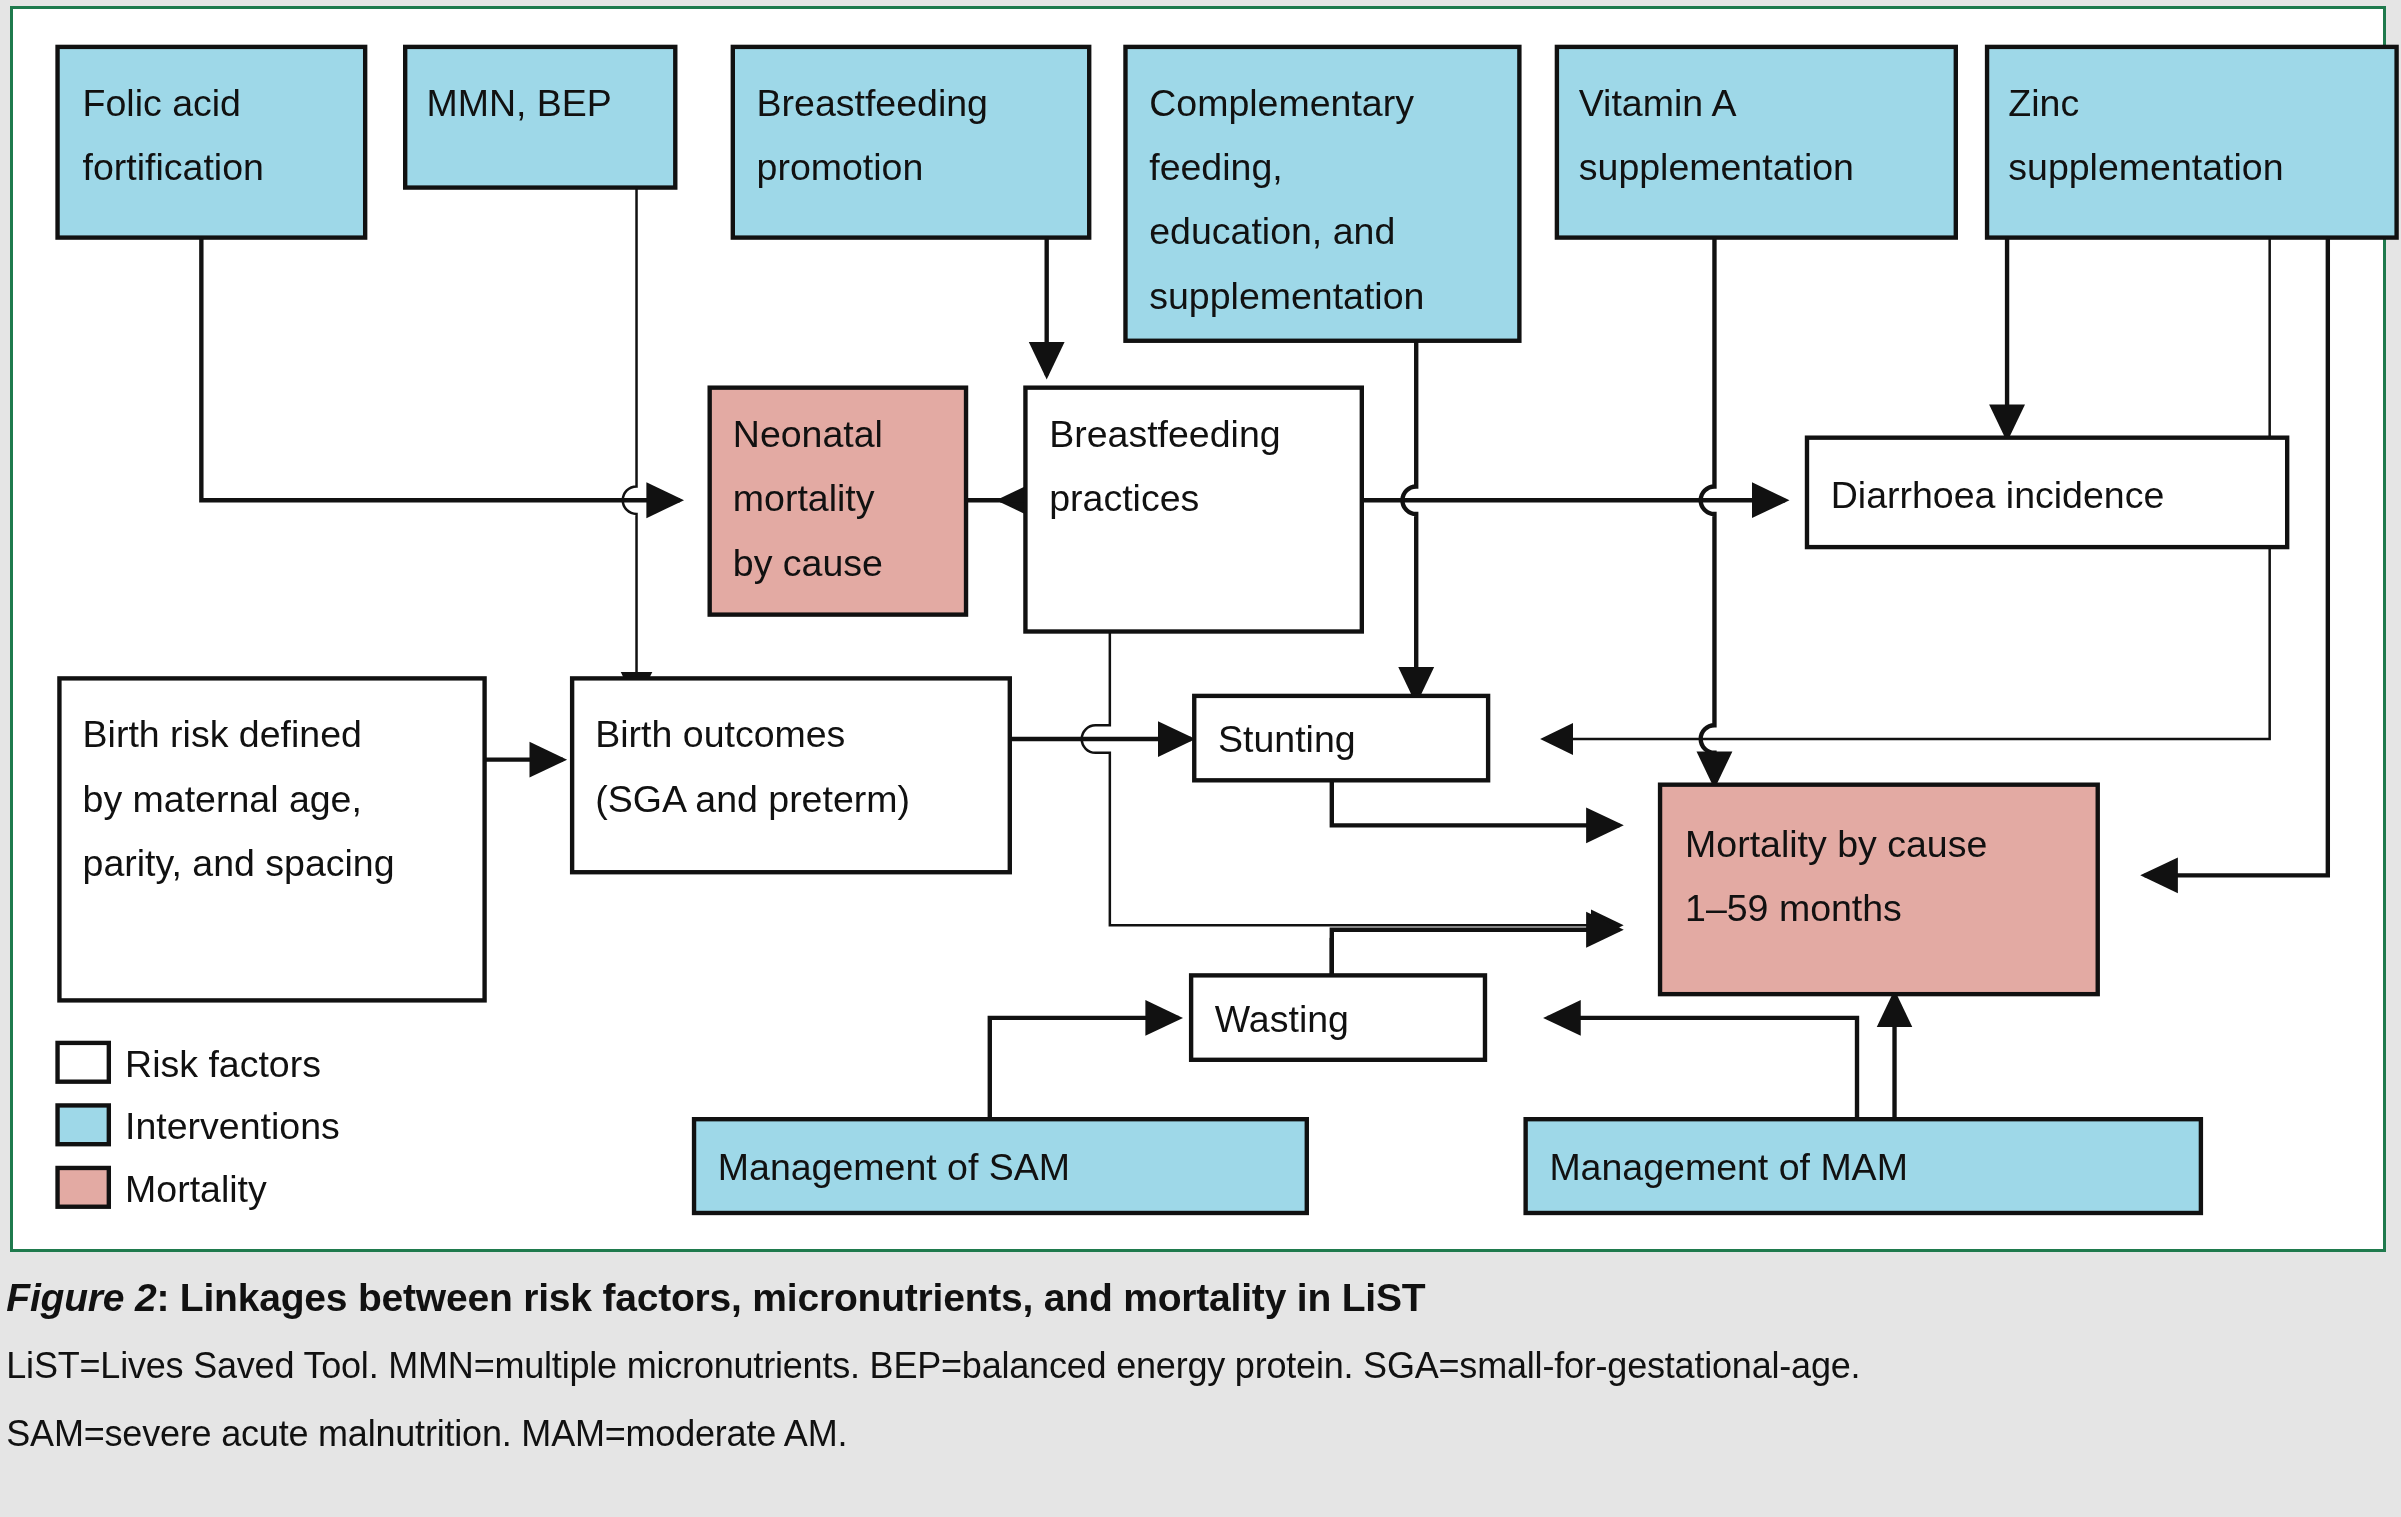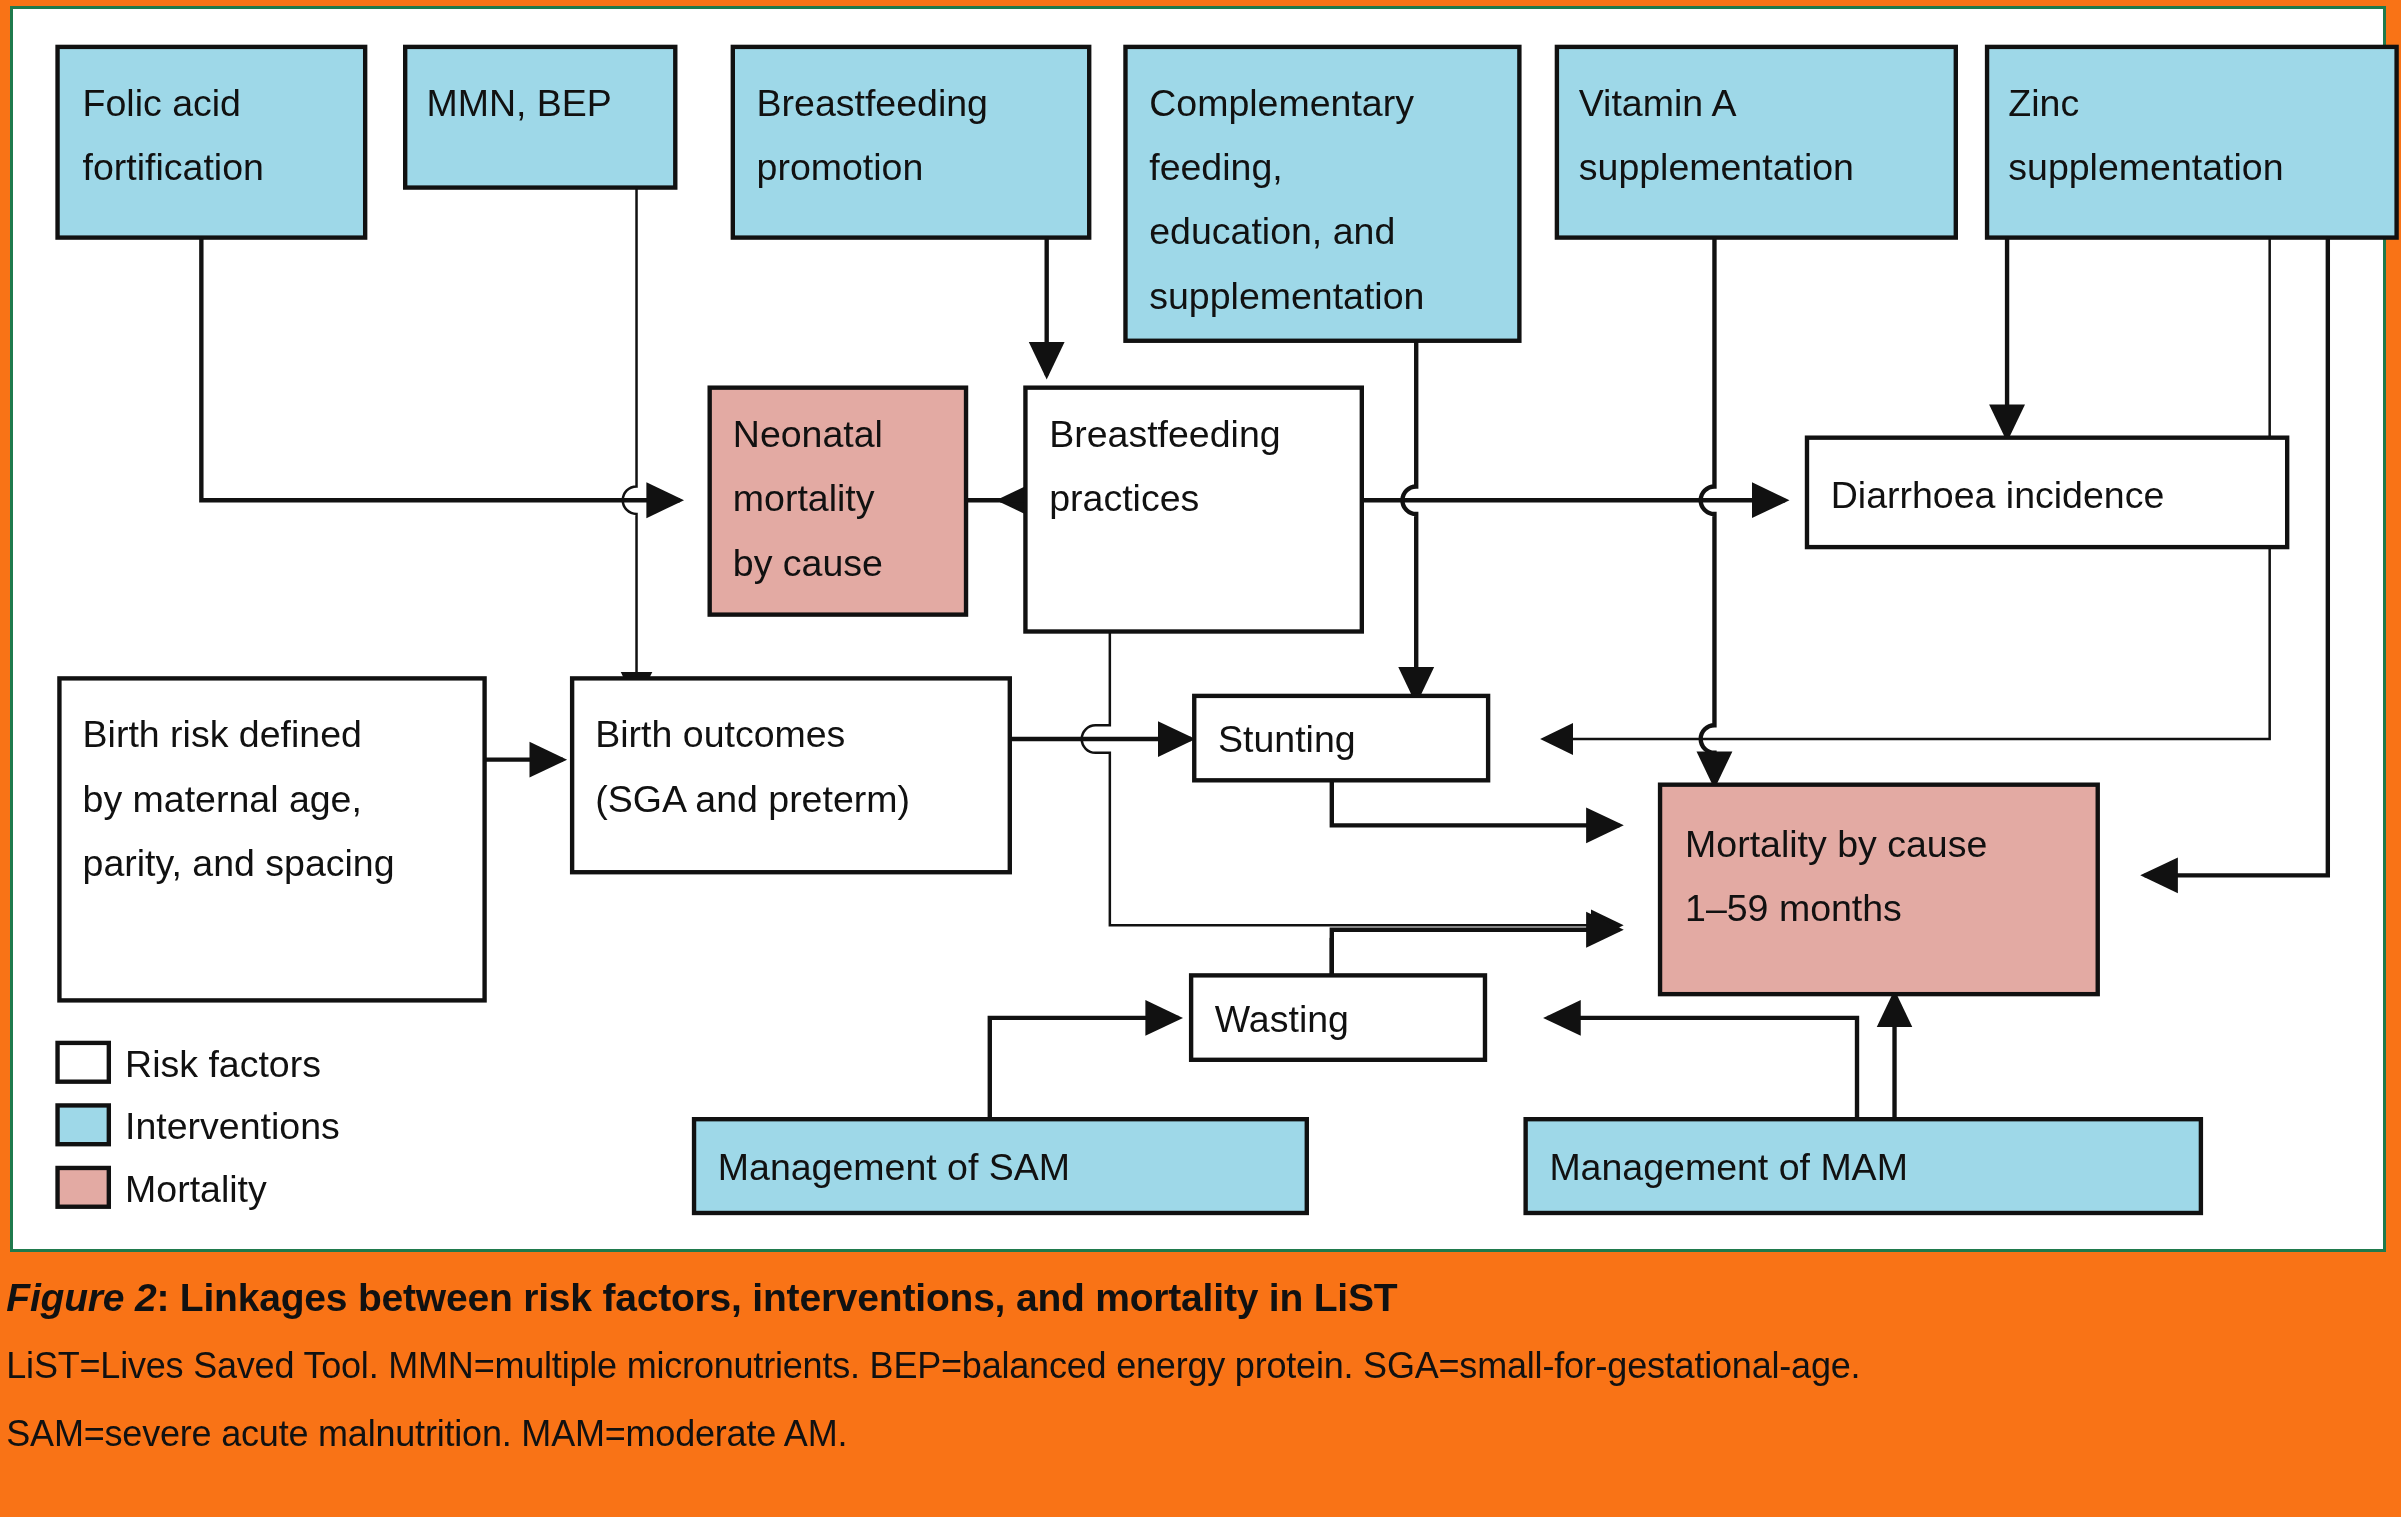--- a/index.html
+++ b/index.html
@@ -1,17 +1,17 @@
 <!DOCTYPE html>
 <html style="font-size:10px"><head>
 <meta charset="utf-8">
 <style>
   html,body{margin:0;padding:0;background:#ffffff;}
   body{font-family:"Liberation Sans", sans-serif;}
-  #page{position:relative;width:2401px;height:1518px;background:#f97316;overflow:hidden;}
+  #page{position:relative;width:2401px;height:1518px;background:#e5e5e5;overflow:hidden;}
   #figframe{
     position:absolute;left:10px;top:6.3px;width:2376px;height:1246px;
     border:3.8px solid #1f7a4d;box-sizing:border-box;background:#fff;
   }
   #svgwrap{position:absolute;left:0;top:0;width:2401px;height:1263px;}
   .cap{position:absolute;left:6.3px;}
   #cap-title{top:1276px;font-size:39px;color:#111;letter-spacing:-0.2px;}
   #cap-title .ital{font-style:italic;font-weight:bold;margin-top:44px;}
   #cap-title .bld{font-weight:bold;}
   #cap-line2{top:1345px;font-size:36px;color:#111;letter-spacing:-0.2px;text-align:right;}
@@ -188,18 +188,18 @@
       </g>
       <g>
         <rect class="nodebox" x="92" y="1868" width="82" height="62" fill="#e3aaa3"></rect>
         <text class="legendlabel" x="200" y="1922">Mortality</text>
       </g>
     </g>
 
   </svg>
   </div>
 
-  <div class="cap" id="cap-title"><span class="ital">Figure 2</span><span class="bld">: Linkages between risk factors, interventions, and mortality in LiST</span></div>
+  <div class="cap" id="cap-title"><span class="ital">Figure 2</span><span class="bld">: Linkages between risk factors, micronutrients, and mortality in LiST</span></div>
   <div class="cap" id="cap-line2">LiST=Lives Saved Tool. MMN=multiple micronutrients. BEP=balanced energy protein. SGA=small-for-gestational-age.</div>
   <div class="cap" id="cap-line3">SAM=severe acute malnutrition. MAM=moderate AM.</div>
 
 </div>
 
 
 </body></html>

